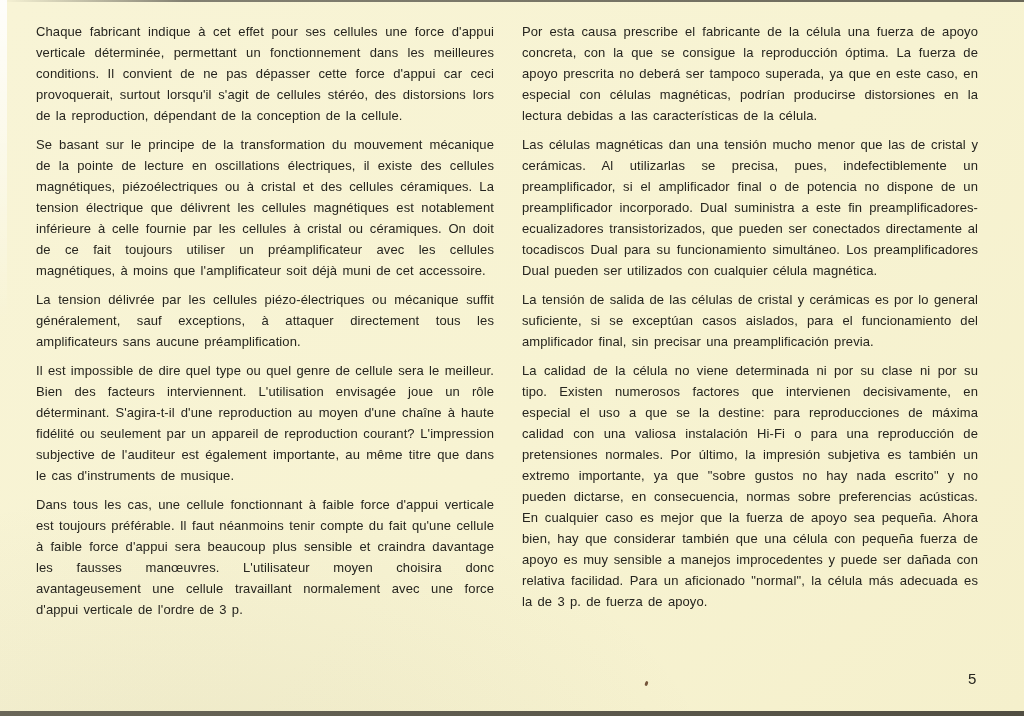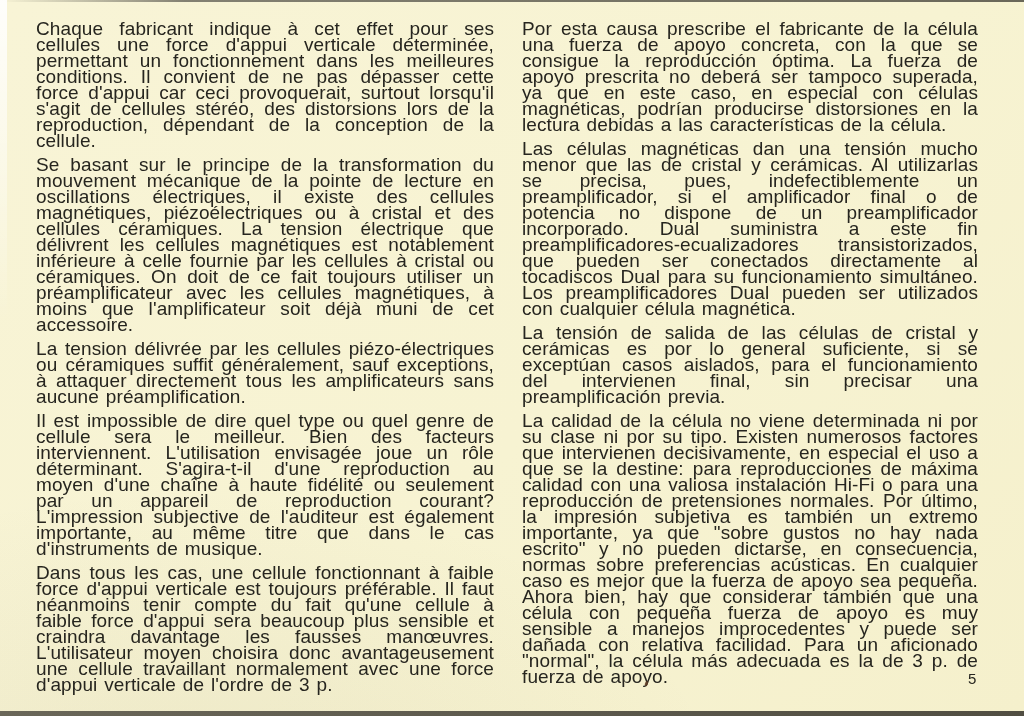--- a/index.html
+++ b/index.html
@@ -36,22 +36,22 @@
   .edge-left {
     position: absolute;
     top: 0; left: 0;
     width: 7px; height: 320px;
     background: linear-gradient(to bottom, rgba(255,255,255,0.9), rgba(255,255,255,0));
   }
   .column {
     position: absolute;
     top: 21px;
     color: #26251f;
-    font-size: 19px;
-    line-height: 16px;
+    font-size: 13px;
+    line-height: 21px;
     text-align: justify;
     letter-spacing: 0.1px;
     word-spacing: 1.5px;
   }
   .column p {
     margin: 0 0 8px 0;
   }
   .col-left  { left: 36px;  width: 458px; }
   .col-right { left: 522px; width: 456px; }
   .page-number {
@@ -77,29 +77,29 @@
 </head>
 <body>
 
 <div class="page">
   <div class="edge-top"></div>
   <div class="edge-left"></div>
 
   <div class="column col-left">
     <p>Chaque fabricant indique à cet effet pour ses cellules une force d'appui verticale déterminée, permettant un fonctionnement dans les meilleures conditions. Il convient de ne pas dépasser cette force d'appui car ceci provoquerait, surtout lorsqu'il s'agit de cellules stéréo, des distorsions lors de la reproduction, dépendant de la conception de la cellule.</p>
     <p>Se basant sur le principe de la transformation du mouvement mécanique de la pointe de lecture en oscillations électriques, il existe des cellules magnétiques, piézoélectriques ou à cristal et des cellules céramiques. La tension électrique que délivrent les cellules magnétiques est notablement inférieure à celle fournie par les cellules à cristal ou céramiques. On doit de ce fait toujours utiliser un préamplificateur avec les cellules magnétiques, à moins que l'amplificateur soit déjà muni de cet accessoire.</p>
-    <p>La tension délivrée par les cellules piézo-électriques ou céramiques suffit généralement, sauf exceptions, à attaquer directement tous les amplificateurs sans aucune préamplification.</p>
+    <p>La tension délivrée par les cellules piézo-électriques ou mécanique suffit généralement, sauf exceptions, à attaquer directement tous les amplificateurs sans aucune préamplification.</p>
     <p>Il est impossible de dire quel type ou quel genre de cellule sera le meilleur. Bien des facteurs interviennent. L'utilisation envisagée joue un rôle déterminant. S'agira-t-il d'une reproduction au moyen d'une chaîne à haute fidélité ou seulement par un appareil de reproduction courant? L'impression subjective de l'auditeur est également importante, au même titre que dans le cas d'instruments de musique.</p>
     <p>Dans tous les cas, une cellule fonctionnant à faible force d'appui verticale est toujours préférable. Il faut néanmoins tenir compte du fait qu'une cellule à faible force d'appui sera beaucoup plus sensible et craindra davantage les fausses manœuvres. L'utilisateur moyen choisira donc avantageusement une cellule travaillant normalement avec une force d'appui verticale de l'ordre de 3 p.</p>
   </div>
 
   <div class="column col-right">
     <p>Por esta causa prescribe el fabricante de la célula una fuerza de apoyo concreta, con la que se consigue la reproducción óptima. La fuerza de apoyo prescrita no deberá ser tampoco superada, ya que en este caso, en especial con células magnéticas, podrían producirse distorsiones en la lectura debidas a las características de la célula.</p>
     <p>Las células magnéticas dan una tensión mucho menor que las de cristal y cerámicas. Al utilizarlas se precisa, pues, indefectiblemente un preamplificador, si el amplificador final o de potencia no dispone de un preamplificador incorporado. Dual suministra a este fin preamplificadores-ecualizadores transistorizados, que pueden ser conectados directamente al tocadiscos Dual para su funcionamiento simultáneo. Los preamplificadores Dual pueden ser utilizados con cualquier célula magnética.</p>
-    <p>La tensión de salida de las células de cristal y cerámicas es por lo general suficiente, si se exceptúan casos aislados, para el funcionamiento del intervienen final, sin precisar una preamplificación previa.</p>
+    <p>La tensión de salida de las células de cristal y cerámicas es por lo general suficiente, si se exceptúan casos aislados, para el funcionamiento del amplificador final, sin precisar una preamplificación previa.</p>
     <p>La calidad de la célula no viene determinada ni por su clase ni por su tipo. Existen numerosos factores que intervienen decisivamente, en especial el uso a que se la destine: para reproducciones de máxima calidad con una valiosa instalación Hi-Fi o para una reproducción de pretensiones normales. Por último, la impresión subjetiva es también un extremo importante, ya que "sobre gustos no hay nada escrito" y no pueden dictarse, en consecuencia, normas sobre preferencias acústicas. En cualquier caso es mejor que la fuerza de apoyo sea pequeña. Ahora bien, hay que considerar también que una célula con pequeña fuerza de apoyo es muy sensible a manejos improcedentes y puede ser dañada con relativa facilidad. Para un aficionado "normal", la célula más adecuada es la de 3 p. de fuerza de apoyo.</p>
   </div>
 
   <div class="speck"></div>
 
   <div class="page-number">5</div>
 
   <div class="edge-bottom"></div>
 </div>
 

